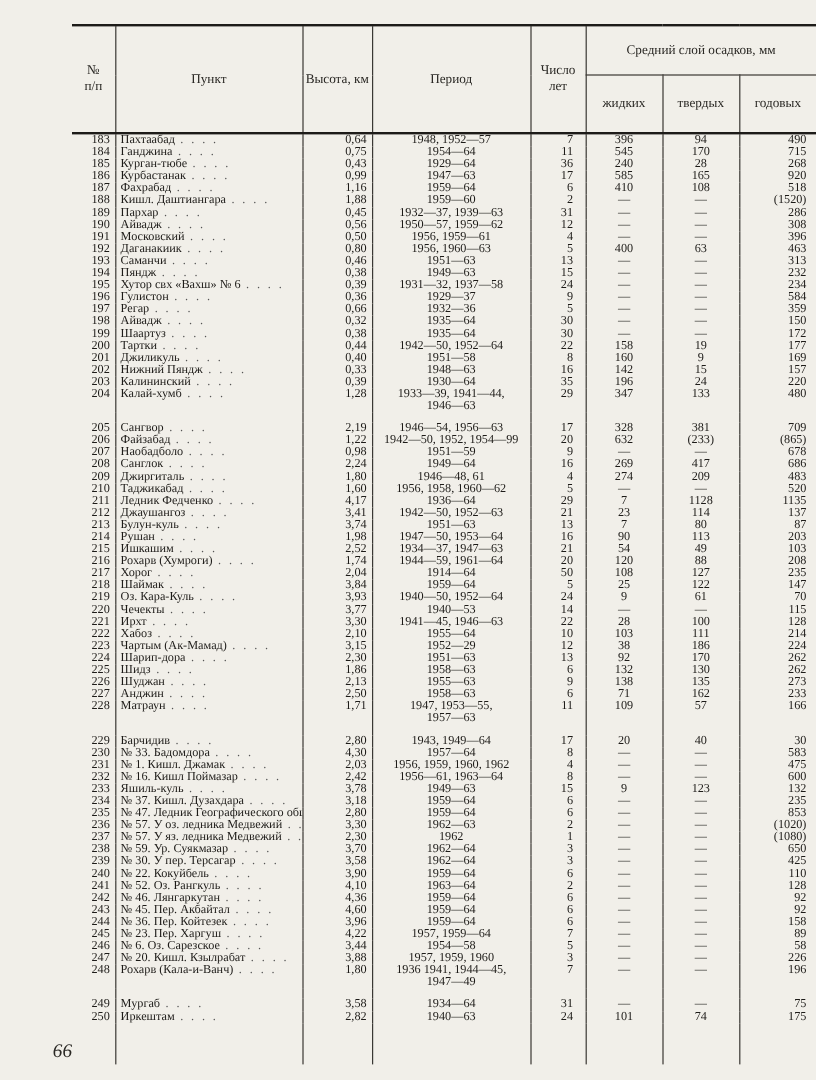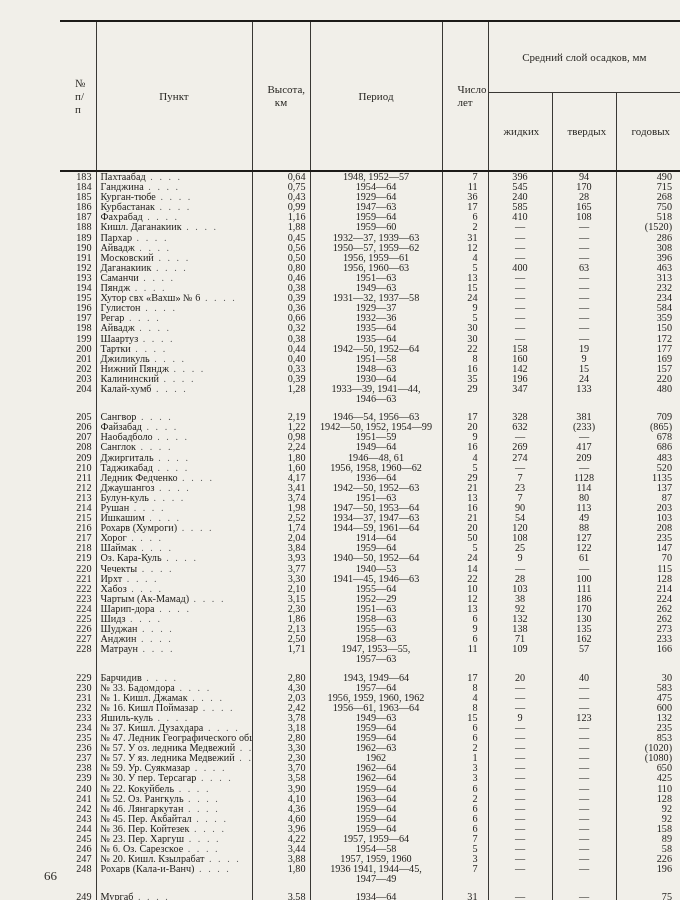--- a/index.html
+++ b/index.html
@@ -5,21 +5,21 @@
   html, body { margin: 0; padding: 0; }
   body {
     width: 680px; height: 900px; background: #f1efe9;
     font-family: "Liberation Serif", "DejaVu Serif", serif;
     color: #1d1b18; position: relative; overflow: hidden;
   }
   .page { position: absolute; left: 60px; top: 20px; width: 620px; }
   table { border-collapse: collapse; width: 620px; table-layout: fixed; font-size: 10.2px; line-height: 10.1px; }
   thead th {
     font-weight: normal; font-size: 11px; line-height: 13px; color: #2a2824;
-    border-right: 1px solid #3a3834; vertical-align: middle; padding: 15px;
+    border-right: 1px solid #3a3834; vertical-align: middle; padding: 0;
   }
   thead tr.top { border-top: 2px solid #1d1b18; }
   thead tr.h1 th { height: 40px; }
   thead tr.h2 th { height: 47px; }
   thead { border-bottom: 2px solid #1d1b18; }
   th.last, td.last { border-right: none; }
   th.sub-top { border-bottom: 1px solid #3a3834; }
   tbody td {
     padding: 0; border-right: 1px solid #3a3834; white-space: nowrap;
     vertical-align: top; overflow: hidden;
@@ -27,21 +27,21 @@
   tbody tr.spacer td { height: 8px; }
   td.num { text-align: right; padding-right: 4px; }
   td.name { padding-left: 4px; }
   td.alt { text-align: right; padding-right: 4px; }
   td.per { text-align: center; }
   td.yrs { text-align: right; padding-right: 10px; }
   td.liq { text-align: center; }
   td.sol { text-align: center; }
   td.ann { text-align: right; padding-right: 8px; }
   .dots { color: #555; letter-spacing: 2px; }
-  .foot { position: absolute; left: 44px; top: 868px; font-size: 13px; color: #2a2824; }
+  .foot { position: absolute; left: 44px; top: 868px; font-size: 16px; color: #2a2824; font-style: italic; }
   .bottom-rule td { height: 34px; }
 </style>
 </head>
 <body>
 
 <div class="page">
   <table>
     <colgroup>
       <col style="width:36px">
         <col style="width:156px">
@@ -110,37 +110,37 @@
         <tr>
           <td class="num">186</td>
           <td class="name"><span>Курбастанак</span><span class="dots"> . . . .</span></td>
           <td class="alt">0,99</td>
           <td class="per">
             <div>1947—63</div>
           </td>
           <td class="yrs">17</td>
           <td class="liq">585</td>
           <td class="sol">165</td>
-          <td class="ann last">750</td>
+          <td class="ann last">920</td>
         </tr>
         <tr>
           <td class="num">187</td>
           <td class="name"><span>Фахрабад</span><span class="dots"> . . . .</span></td>
           <td class="alt">1,16</td>
           <td class="per">
             <div>1959—64</div>
           </td>
           <td class="yrs">6</td>
           <td class="liq">410</td>
           <td class="sol">108</td>
           <td class="ann last">518</td>
         </tr>
         <tr>
           <td class="num">188</td>
-          <td class="name"><span>Кишл. Даганакиик</span><span class="dots"> . . . .</span></td>
+          <td class="name"><span>Кишл. Даштиангара</span><span class="dots"> . . . .</span></td>
           <td class="alt">1,88</td>
           <td class="per">
             <div>1959—60</div>
           </td>
           <td class="yrs">2</td>
           <td class="liq">—</td>
           <td class="sol">—</td>
           <td class="ann last">(1520)</td>
         </tr>
         <tr>

